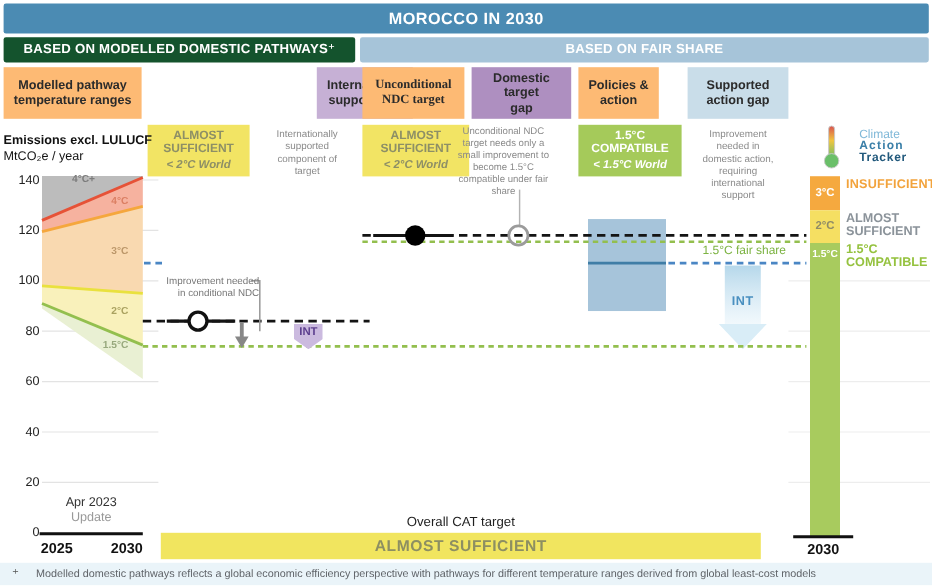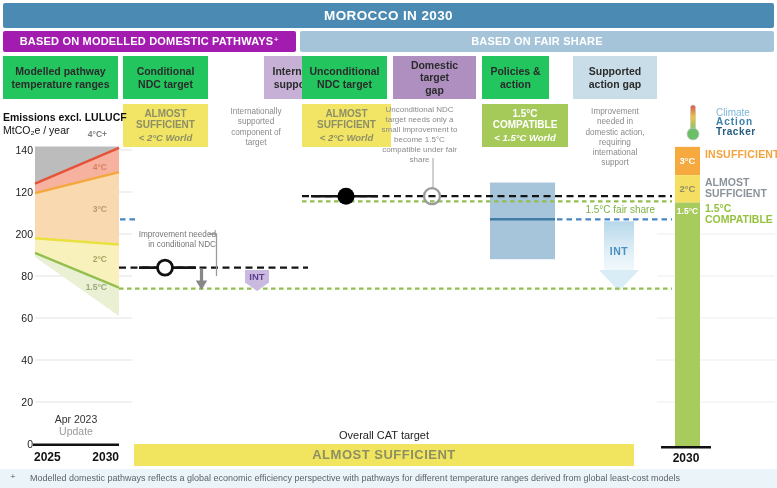--- a/index.html
+++ b/index.html
@@ -1,25 +1,25 @@
 <!DOCTYPE html>
 <html><head>
 <meta charset="utf-8">
 <style>
   html,body{margin:0;padding:0;background:#fff;}
   .stage{position:relative;width:777px;height:488px;background:#ffffff;
     font-family:"Liberation Sans","DejaVu Sans",sans-serif;overflow:hidden;}
   .abs{position:absolute;}
   .band{position:absolute;color:#fff;font-weight:bold;text-align:center;border-radius:2px;}
   .title{left:3px;top:3px;width:771px;height:25px;line-height:25px;font-size:13.5px;letter-spacing:.4px;background:#4b8bb3;}
-  .sub1{left:3px;top:31px;width:293px;height:21px;line-height:21px;font-size:11px;letter-spacing:.2px;background:#a21caf;}
+  .sub1{left:3px;top:31px;width:293px;height:21px;line-height:21px;font-size:11px;letter-spacing:.2px;background:#14532d;}
   .sub2{left:300px;top:31px;width:474px;height:21px;line-height:21px;font-size:11px;letter-spacing:.2px;background:#a6c4d9;}
   .colhead{position:absolute;top:56px;height:43px;display:flex;align-items:center;justify-content:center;
     text-align:center;font-weight:bold;font-size:10.5px;line-height:1.15;color:#2b2b2b;padding:0 8px;box-sizing:border-box;}
-  .bg-light{background:#22c55e;}
+  .bg-light{background:#fdba74;}
   .bg-purple{background:#c6b0d5;}
   .bg-purple-dark{background:#ae8fc0;}
   .bg-blue{background:#c9dde9;}
   .badge{position:absolute;top:104px;height:43px;display:flex;flex-direction:column;align-items:center;justify-content:center;text-align:center;}
   .badge .rating{font-weight:bold;font-size:10px;line-height:1.12;}
   .badge .world{font-style:italic;font-weight:600;font-size:9.5px;margin-top:2px;}
   .badge-yellow{background:#f2e464;color:#8d8f66;}
   .badge-green{background:#a5ca5a;color:#ffffff;}
   .note{position:absolute;top:107px;font-size:8.2px;line-height:1.25;color:#8a8a8a;text-align:center;box-sizing:border-box;}
   .ylabel1{left:3px;top:111px;font-size:10.5px;font-weight:bold;color:#111;}
@@ -49,23 +49,22 @@
 </head>
 <body>
 
 <div class="stage">
 
   <div class="title band">MOROCCO IN 2030</div>
   <div class="sub1 band">BASED ON MODELLED DOMESTIC PATHWAYS⁺</div>
   <div class="sub2 band">BASED ON FAIR SHARE</div>
 
   <div class="colhead bg-light" style="left:3px;width:115px;">Modelled pathway temperature ranges</div>
-  <div class="colhead bg-light" style="left:123px;width:85px;">Conditional NDC target</div>
   <div class="colhead bg-purple" style="left:216px;width:80px;padding:0 8px;margin-left:48px;">International support gap</div>
-  <div class="colhead bg-light" style="left:302px;width:85px;">Unconditional NDC target</div>
+  <div class="colhead bg-light" style="left:302px;width:85px;font-family:Liberation Serif, serif;">Unconditional NDC target</div>
   <div class="colhead bg-purple-dark" style="left:393px;width:83px;padding:0 30px;">Domestic target gap</div>
   <div class="colhead bg-light" style="left:482px;width:67px;">Policies &amp; action</div>
   <div class="colhead bg-blue" style="left:573px;width:84px;padding:0 14px;">Supported action gap</div>
 
   <div class="badge badge-yellow" style="left:123px;width:85px;">
     <div class="rating">ALMOST SUFFICIENT</div>
     <div class="world">&lt; 2°C World</div>
   </div>
   <div class="badge badge-yellow" style="left:302px;width:89px;">
     <div class="rating">ALMOST SUFFICIENT</div>
@@ -96,21 +95,21 @@
       <div class="t1">Climate</div>
       <div class="t2">Action</div>
       <div class="t3">Tracker</div>
     </div>
   </div>
 
   <div class="abs ylabel1 z2">Emissions excl. LULUCF</div>
   <div class="abs ylabel2 z2">MtCO₂e / year</div>
   <div class="ytick z2" style="top:144px;">140</div>
   <div class="ytick z2" style="top:186px;">120</div>
-  <div class="ytick z2" style="top:228px;">200</div>
+  <div class="ytick z2" style="top:228px;">100</div>
   <div class="ytick z2" style="top:270px;">80</div>
   <div class="ytick z2" style="top:312px;">60</div>
   <div class="ytick z2" style="top:354px;">40</div>
   <div class="ytick z2" style="top:396px;">20</div>
   <div class="ytick z2" style="top:438px;">0</div>
 
   <div class="abs z2" style="left:46px;top:413px;width:60px;text-align:center;font-size:10.5px;font-weight:normal;color:#333;">Apr 2023</div>
   <div class="abs z2" style="left:46px;top:425px;width:60px;text-align:center;font-size:10.5px;color:#999;">Update</div>
   <div class="xtick z2" style="left:34px;">2025</div>
   <div class="xtick z2" style="left:86px;width:33px;text-align:right;">2030</div>
@@ -179,21 +178,21 @@
   <div class="sidelabel z2" style="top:203px;width:82px;color:#95c23f;">1.5°C COMPATIBLE</div>
 
   <div class="overall-label z2">Overall CAT target</div>
   <div class="banner z2">ALMOST SUFFICIENT</div>
   <div class="fs-year z2">2030</div>
 
   <div class="footer">
     <div class="mark">⁺</div>
     <div class="txt">Modelled domestic pathways reflects a global economic efficiency perspective with pathways for different temperature ranges derived from global least-cost models</div>
   </div>
-<div class="z2" style="position: absolute; left: 60px; width: 47px; text-align: right; font-size: 8.5px; font-weight: 600; color: rgb(124, 124, 124); top: 129px;">4°C+</div>
+<div class="z2" style="position: absolute; left: 60px; width: 47px; text-align: left; font-size: 8.5px; font-weight: 600; color: rgb(124, 124, 124); top: 144px;">4°C+</div>
     <div class="z2" style="position: absolute; left: 60px; width: 47px; text-align: right; font-size: 8.5px; font-weight: 600; color: rgb(219, 127, 99); top: 162.083px;">4°C</div>
     <div class="z2" style="position: absolute; left: 60px; width: 47px; text-align: right; font-size: 8.5px; font-weight: 600; color: rgb(188, 151, 105); top: 204.377px;">3°C</div>
     <div class="z2" style="position: absolute; left: 60px; width: 47px; text-align: right; font-size: 8.5px; font-weight: 600; color: rgb(170, 162, 96); top: 254.169px;">2°C</div>
     <div class="z2" style="position: absolute; left: 60px; width: 47px; text-align: right; font-size: 8.5px; font-weight: 600; color: rgb(152, 169, 125); top: 282.362px;">1.5°C</div>
     <div class="z2" style="position: absolute; left: 675px; width: 25px; text-align: center; font-weight: bold; font-size: 9.5px; color: rgb(255, 255, 255); top: 155.025px;">3°C</div>
     <div class="z2" style="position: absolute; left: 675px; width: 25px; text-align: center; font-weight: bold; font-size: 9.5px; color: rgb(143, 140, 102); top: 182.85px;">2°C</div>
     <div class="z2" style="position: absolute; left: 675px; width: 25px; text-align: center; font-weight: bold; font-size: 8.5px; color: rgb(255, 255, 255); top: 205.5px;">1.5°C</div>
   </div>
 
 </body></html>

